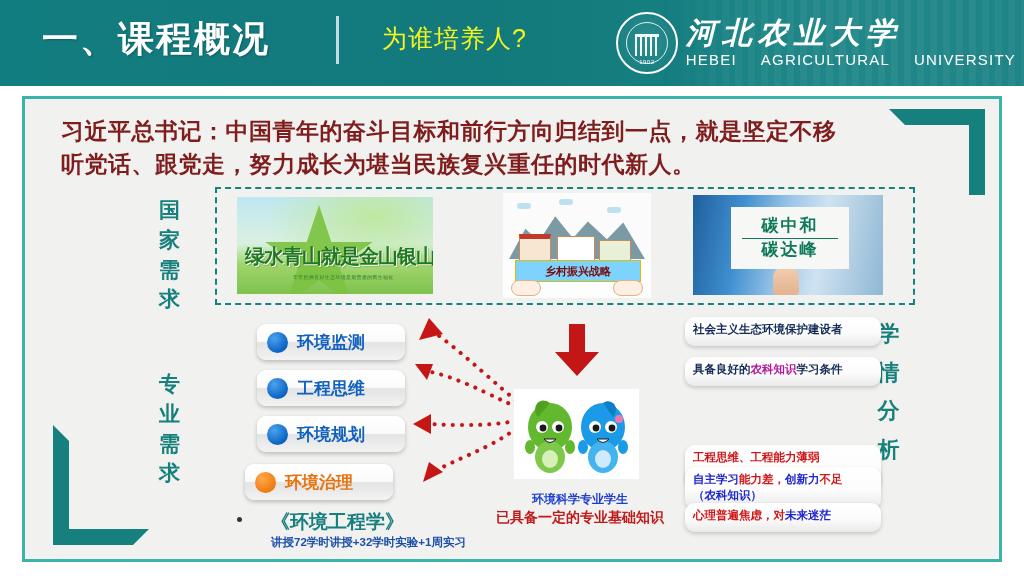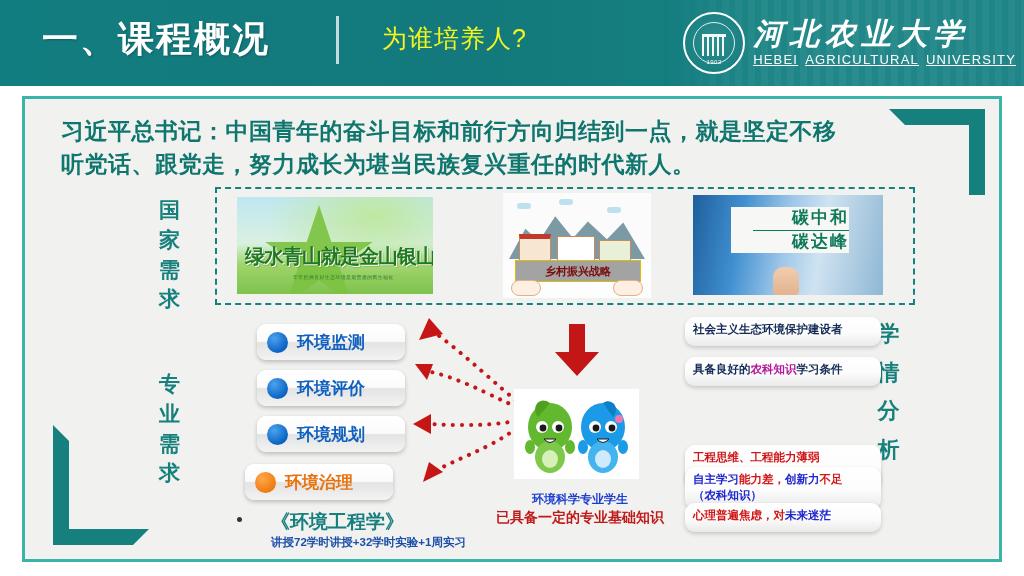--- a/index.html
+++ b/index.html
@@ -58,22 +58,22 @@
   .logo-seal .yr{
     position:absolute;left:0;right:0;bottom:7px;text-align:center;
     color:#fff;font-size:6px;letter-spacing:.5px;
   }
   .logo-cn{
     color:#ffffff;font-size:30px;font-weight:bold;font-style:italic;
     letter-spacing:6px;line-height:1;font-family:"Liberation Serif","DejaVu Serif",serif;
     white-space:nowrap;
   }
   .logo-en{
-    color:#ffffff;font-size:13px;letter-spacing:1.2px;margin-top:3px;
-    display:flex;gap:7px;text-decoration:underline;
+    color:#ffffff;font-size:15px;letter-spacing:1.2px;margin-top:3px;
+    display:flex;gap:24px;
   }
 
   
   .panel{
     position:absolute;left:22px;top:96px;width:980px;height:466px;
     background:#f1f1f0;
     border-left:3px solid #3ab3a8;
     border-top:3px solid #3ab3a8;
     border-right:3px solid #3ab3a8;
     border-bottom:3px solid #3ab3a8;
@@ -87,21 +87,21 @@
   .bracket-tr{
     right:14px;top:10px;width:96px;height:86px;
   }
   .bracket-bl{
     left:28px;bottom:14px;width:96px;height:120px;
   }
 
   
   .quote{
     position:absolute;left:36px;top:16px;width:890px;
-    color:#0f766e;font-size:23px;font-weight:bold;line-height:1.45;
+    color:#7f1d1d;font-size:23px;font-weight:bold;line-height:1.45;
     letter-spacing:.5px;
   }
   .quote .l2{display:block;}
 
   
   .vlabel{
     position:absolute;color:#16807c;font-weight:bold;font-size:21px;
     line-height:1.42;text-align:center;width:30px;letter-spacing:1px;
   }
   .vlabel span{display:block;}
@@ -148,33 +148,33 @@
   .t2 .sky{position:absolute;left:0;top:0;right:0;height:64px;background:#fbfbfb;}
   .t2 .hills{
     position:absolute;left:6px;top:14px;width:136px;height:52px;
     background:#7b9aa3;
     clip-path:polygon(0% 100%,12% 42%,22% 66%,34% 18%,47% 60%,58% 28%,72% 62%,84% 30%,100% 100%);
   }
   .t2 .cloud{position:absolute;width:14px;height:6px;border-radius:6px;background:#bfe0ee;}
   .t2 .house{position:absolute;bottom:34px;border:1px solid #c98a5a;background:#fff;}
   .t2 .banner{
     position:absolute;left:12px;bottom:16px;width:124px;height:20px;
-    background:#a3a3a3;border:1px solid #d9bf00;
+    background:#7dd3fc;border:1px solid #d9bf00;
     color:#7a0c0c;font-size:11px;font-weight:bold;text-align:center;line-height:20px;
   }
   .t2 .hand{position:absolute;bottom:2px;width:28px;height:14px;border:1px solid #e0b089;border-radius:8px;background:#fdf0e2;}
 
   
   .t3{
     position:absolute;inset:0;
     background:linear-gradient(100deg,#1f5f9c 0%,#3f8fd0 25%,#9dc6e8 48%,#cfe3f1 66%,#8fb7d4 100%);
   }
   .t3 .sign{
-    position:absolute;left:38px;top:12px;width:118px;height:46px;background:#f7f7f5;
-    display:flex;flex-direction:column;align-items:flex-end;justify-content:center;
+    position:absolute;left:38px;top:12px;width:118px;height:62px;background:#f7f7f5;
+    display:flex;flex-direction:column;align-items:center;justify-content:center;
   }
   .t3 .sign .ln{
     color:#0f7a5a;font-size:17px;font-weight:bold;letter-spacing:2px;line-height:1.1;
   }
   .t3 .sign .rule{width:96px;height:1px;background:#0f7a5a;margin:2px 0;}
   .t3 .hand{
     position:absolute;left:80px;bottom:0;width:26px;height:28px;border-radius:10px 10px 4px 4px;
     background:linear-gradient(180deg,#f0cdb0,#e2b38f);
   }
 
@@ -342,21 +342,21 @@
         </div>
       </div>
     </div>
 
     <div class="pill" id="pill1">
       <div class="dot blue"></div>
       <div class="lbl blue">环境监测</div>
     </div>
     <div class="pill" id="pill2">
       <div class="dot blue"></div>
-      <div class="lbl blue">环境评价</div>
+      <div class="lbl blue">工程思维</div>
     </div>
     <div class="pill" id="pill3">
       <div class="dot blue"></div>
       <div class="lbl blue">环境规划</div>
     </div>
     <div class="pill" id="pill4">
       <div class="dot orange"></div>
       <div class="lbl orange">环境治理</div>
     </div>
 

